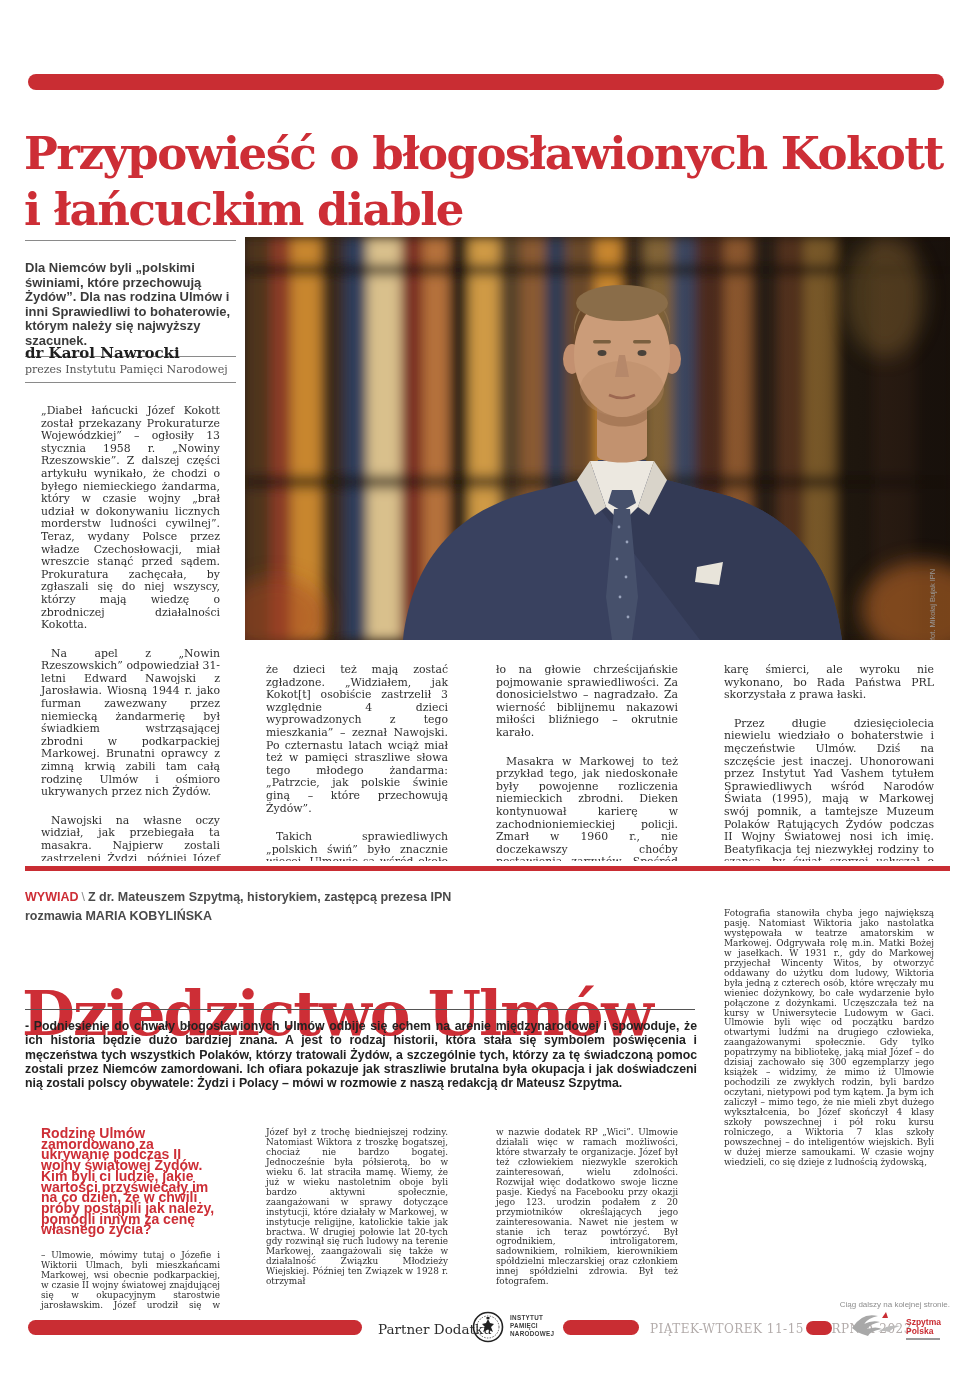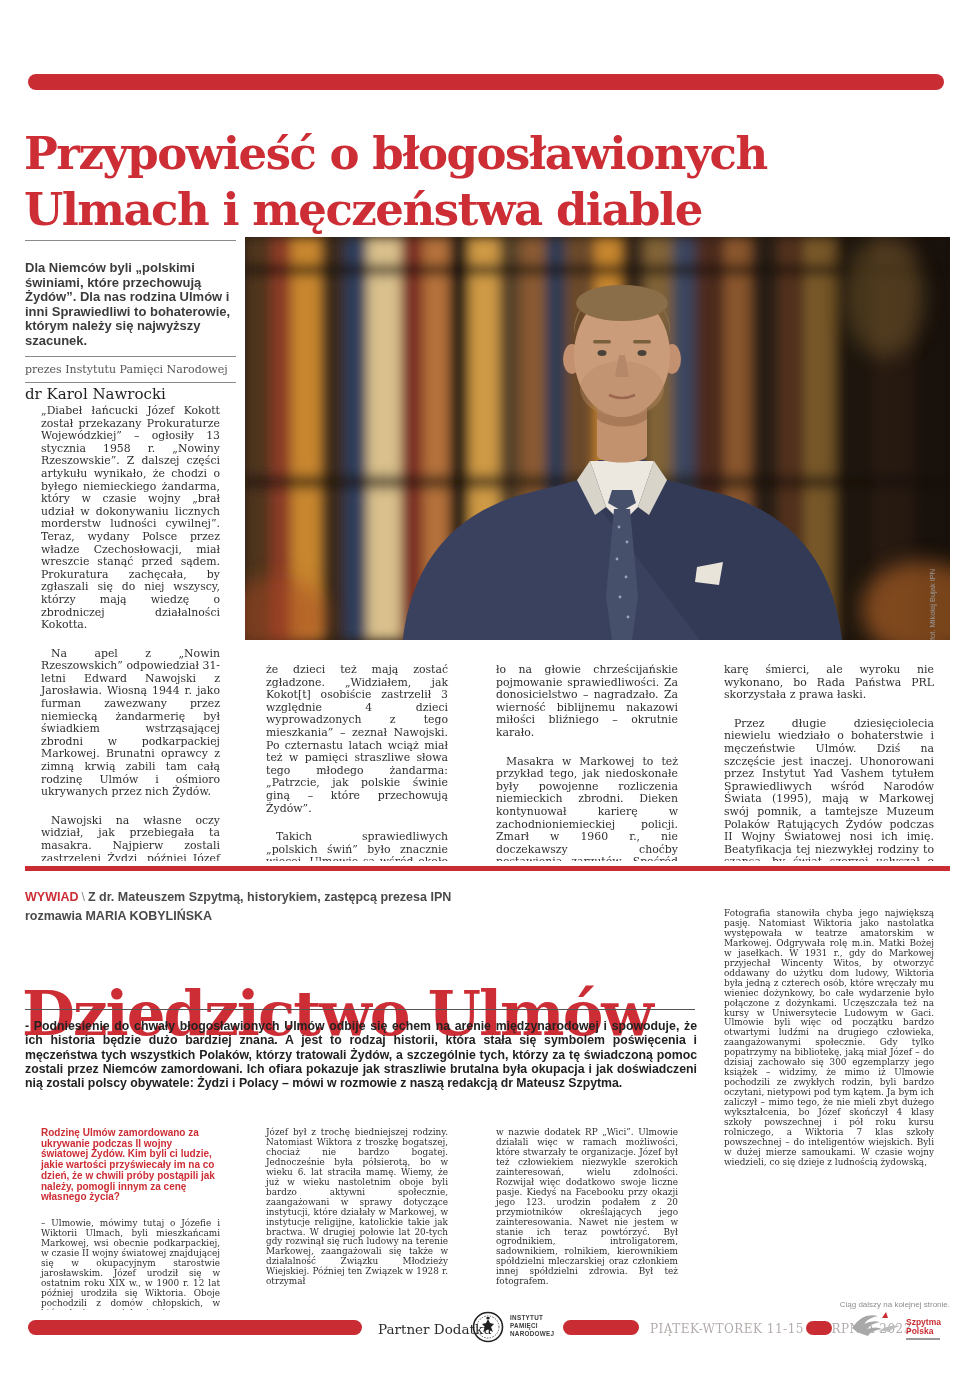--- a/index.html
+++ b/index.html
@@ -9,21 +9,21 @@
   
   .topbar{left:28px;top:74px;width:916px;height:16px;background:#c92d33;border-radius:9px;}
   
   .headline1{left:24px;top:96px;width:930px;font-family:"DejaVu Serif",serif;
      font-weight:bold;color:#cd2e36;font-size:45px;line-height:56px;letter-spacing:-1.5px;}
   
   .deck{left:25px;top:240px;width:211px;padding:20px 0 7px 0;
      border-top:1px solid #8a8a8a;border-bottom:1px solid #8a8a8a;
      font-family:"Liberation Sans","DejaVu Sans",sans-serif;font-weight:bold;
      font-size:13px;line-height:14.6px;color:#3c3c3c;}
-  .author-name{left:25px;top:344px;width:211px;font-weight:normal;font-size:15px;color:#1f1f1f;margin-top:41px;}
+  .author-name{left:25px;top:344px;width:211px;font-weight:bold;font-size:15px;color:#1f1f1f;}
   .author-title{left:25px;top:363px;width:211px;font-size:11px;color:#555;}
   .author-rule{left:25px;top:382px;width:211px;height:1px;background:#8a8a8a;}
   
   .photo{left:245px;top:237px;width:705px;height:403px;overflow:hidden;background:#241a12;}
   .photo-credit{left:928px;top:568px;height:72px;width:12px;
      writing-mode:vertical-rl;transform:rotate(180deg);
      font-family:"Liberation Sans","DejaVu Sans",sans-serif;font-size:7.5px;color:#9a9a9a;}
   
   .col{position:absolute;text-align:justify;color:#2f2f2f;overflow:hidden;}
   .art1{font-size:10.9px;line-height:12.6px;}
@@ -41,21 +41,21 @@
      font-size:12.5px;line-height:19px;color:#4a4a4a;font-weight:bold;}
   .kicker .red{color:#cd2e36;}
   .kicker .sep{color:#8a8a8a;font-weight:normal;padding:0 3px;}
   .headline2{left:22px;top:924px;width:680px;font-family:"DejaVu Serif",serif;font-weight:bold;
      color:#cd2e36;font-size:61px;line-height:78px;letter-spacing:-2px;}
   .h2rule{left:25px;top:1009px;width:670px;height:1px;background:#555;}
   .intro{left:25px;top:1019px;width:672px;height:88px;overflow:hidden;
      font-family:"Liberation Sans","DejaVu Sans",sans-serif;font-weight:bold;
      font-size:12.3px;line-height:14.3px;color:#222;text-align:justify;}
   .q{font-family:"Liberation Sans","DejaVu Sans",sans-serif;font-weight:bold;
-     color:#cd2e36;font-size:10px;line-height:10.7px;text-align:left;margin:0 0 1px 0;}
+     color:#cd2e36;font-size:14px;line-height:10.7px;text-align:left;margin:0 0 1px 0;}
   .b1{left:25px;top:1112px;width:211px;height:198px;}
   .b2{left:250px;top:1112px;width:214px;height:196px;}
   .b3{left:480px;top:1112px;width:214px;height:196px;}
   .b4{left:708px;top:893px;width:242px;height:416px;}
   .continue{left:705px;top:1300px;width:245px;text-align:right;
      font-family:"Liberation Sans","DejaVu Sans",sans-serif;font-size:8px;color:#8d8d8d;}
   
   .fbar1{left:28px;top:1320px;width:334px;height:15px;background:#c92d33;border-radius:8px;}
   .partner{left:378px;top:1321px;font-size:13.5px;color:#2d2d2d;}
   .ipn-logo{left:472px;top:1311px;width:32px;height:32px;}
@@ -69,21 +69,21 @@
      font-weight:bold;font-size:8.5px;line-height:9px;color:#c92d33;}
   .gp-sub{display:block;height:2px;width:34px;background:#9a9a9a;margin-top:2px;}
 </style>
 </head>
 <body>
 
 <div>
 
   <div class="abs topbar"></div>
 
-  <h1 class="abs headline1">Przypowieść o błogosławionych Ulmach i męczeństwa diable</h1>
+  <h1 class="abs headline1">Przypowieść o błogosławionych Kokott i łańcuckim diable</h1>
 
   <div class="abs deck">Dla Niemców byli „polskimi świniami, które przechowują Żydów”. Dla nas rodzina Ulmów i inni Sprawiedliwi to bohaterowie, którym należy się najwyższy szacunek.</div>
 
   <div class="abs author-name">dr Karol Nawrocki</div>
   <div class="abs author-title">prezes Instytutu Pamięci Narodowej</div>
   <div class="abs author-rule"></div>
 
   <div class="abs photo">
     <svg width="705" height="403" viewBox="0 0 705 403">
       <defs>

